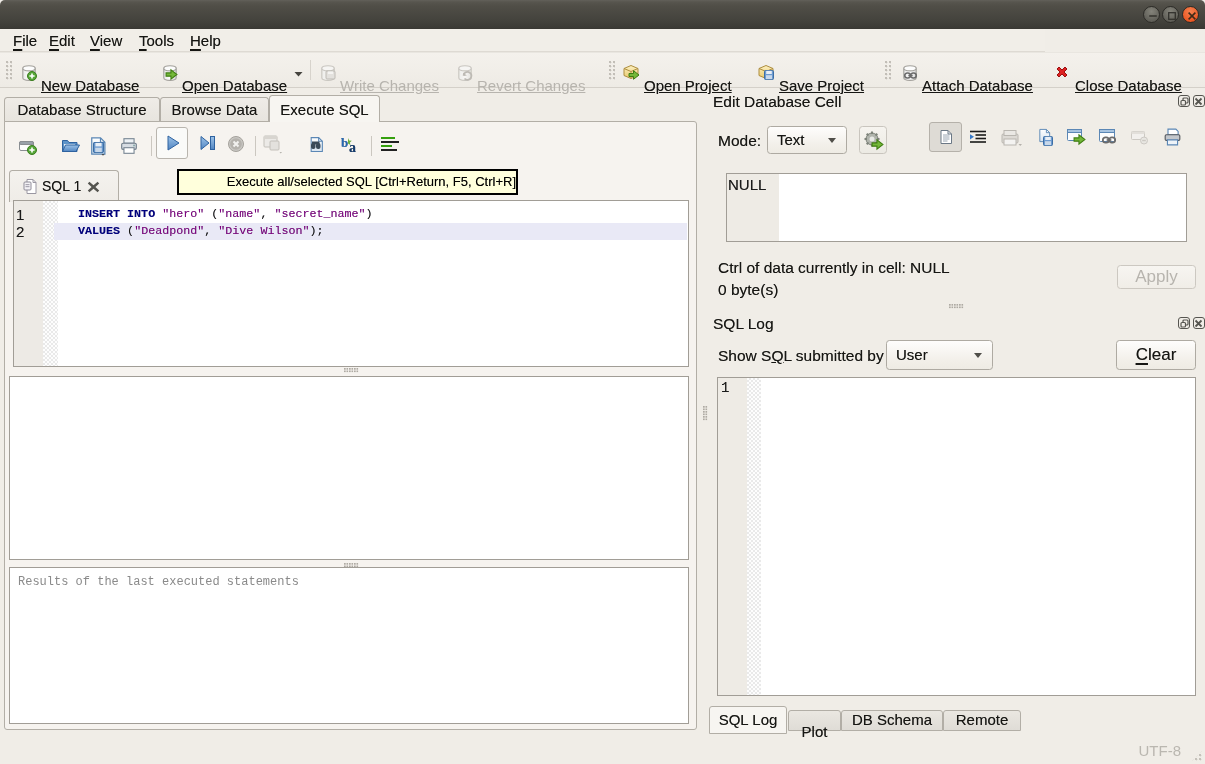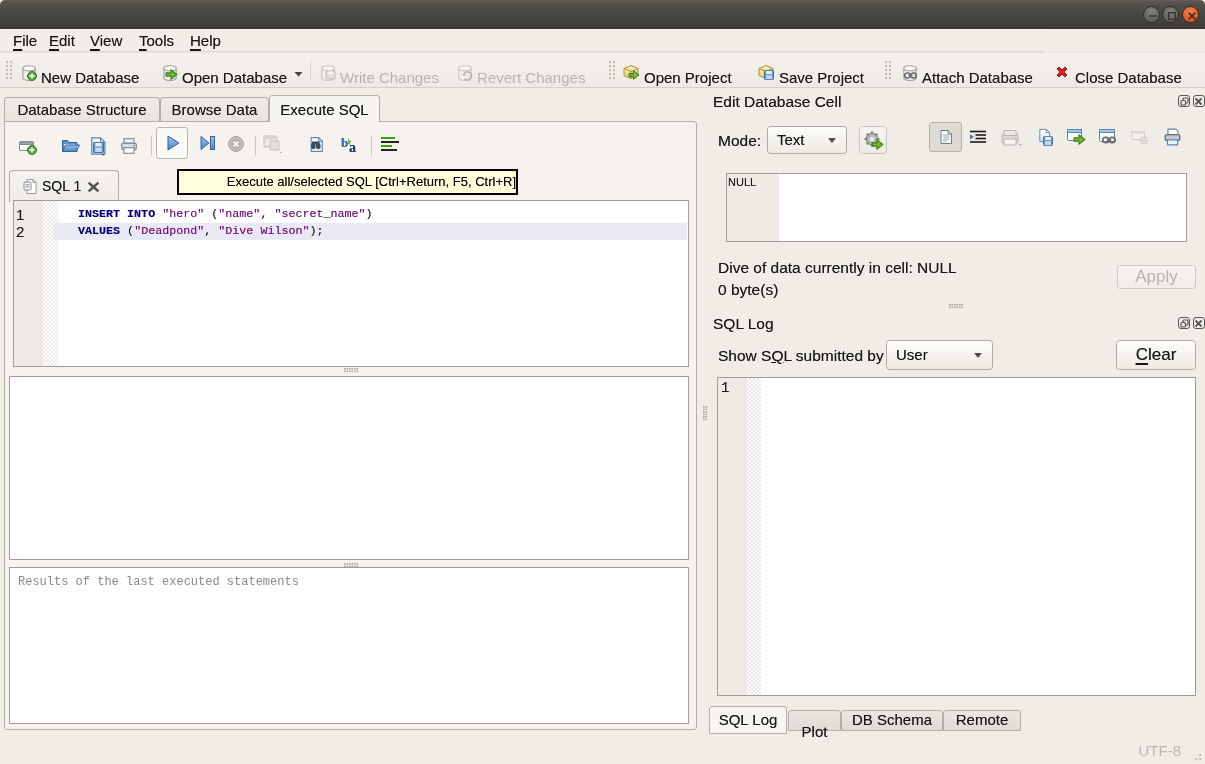--- a/index.html
+++ b/index.html
@@ -18,21 +18,21 @@
 
 #menubar { position:absolute; left:0; top:29px; width:1045px; height:23px; background:#f1eee8; border-bottom:1px solid #dedad3; }
 #menubar span { position:absolute; top:3px; font-size:15px; }
 #menubar u, .au { text-decoration:underline; text-underline-offset:2.5px; text-decoration-thickness:1.8px; }
 
 
 #toolbar { position:absolute; left:0; top:52px; width:1205px; height:36px;
   background:linear-gradient(#f4f1ec,#eeebe5); border-top:1px solid #e9e6e0; border-bottom:1px solid #d4d0c9; }
 .tbtn { position:absolute; top:61px; height:24px; font-size:15px; white-space:nowrap; z-index:3; }
 .tbtn svg { position:absolute; left:0; top:2px; }
-.tbtn .lbl { position:absolute; left:22px; top:8px; }
+.tbtn .lbl { position:absolute; left:22px; top:16px;text-decoration:underline; }
 .tbtn.dis { color:#b7b4ae; text-shadow:none; }
 .thandle { position:absolute; top:61px; width:6px; height:19px;
   background-image:radial-gradient(circle at 1.2px 1.2px, #c2beb7 1.2px, transparent 1.4px);
   background-size:4px 4px; z-index:3; }
 
 
 .mtab { position:absolute; background:linear-gradient(#efece7,#e7e4de); border:1px solid #b2aea6;
   border-bottom:none; font-size:15px; text-align:center; border-radius:3.5px 3.5px 0 0; z-index:2; }
 .mtab.active { background:#f7f5f1; z-index:6; }
 
@@ -440,24 +440,24 @@
       <line x1="11.2" y1="9.5" x2="14.8" y2="9.5" stroke="#ccc9c3" stroke-width="1.4"></line>
     </svg></div>
 <div class="icon" style="left:1163px;top:128px"><svg width="19" height="18" viewBox="0 0 16 16">
       <path d="M4 1 h7 l2 2 v3 h-9 z" fill="#fff" stroke="#5b87b5"></path>
       <rect x="1.5" y="6" width="13" height="5" rx="1" fill="#c3c7cc" stroke="#54585e"></rect>
       <path d="M3.5 10.5 h9 v4.5 h-9 z" fill="#eef3f8" stroke="#5b87b5"></path>
     </svg></div>
 
 <div class="edframe" style="left:726px;top:173px;width:461px;height:69px">
     <div style="position:absolute;left:0;top:0;bottom:0;width:52px;background:#eeebe5"></div>
-    <div style="position:absolute;left:1px;top:2px;font-size:11px;color:#1a1a1a">NULL</div>
-  </div>
-
-<div class="docktitle" style="left:718px;top:259px">Dive of data currently in cell: NULL</div>
+    <div style="position:absolute;left:1px;top:2px;font-size:15px;color:#1a1a1a">NULL</div>
+  </div>
+
+<div class="docktitle" style="left:718px;top:259px">Ctrl of data currently in cell: NULL</div>
 <div class="docktitle" style="left:718px;top:281px">0 byte(s)</div>
 <div class="btn dis" style="left:1117px;top:265px;width:79px;height:24px;line-height:22px">Apply</div>
 
 <div class="hgrip" style="left:949px;top:304px"></div>
 
 <div class="docktitle" style="left:713px;top:315px">SQL Log</div>
 <div class="dockbtn" style="left:1178px;top:317px">
     <svg width="9" height="9" style="position:absolute;left:0.5px;top:0.5px">
       <rect x="3" y="1" width="5" height="5" rx="1" fill="none" stroke="#565550" stroke-width="1.2"></rect>
       <rect x="1" y="3.5" width="4.5" height="4.5" rx="1" fill="#f0ede7" stroke="#565550" stroke-width="1.2"></rect>

